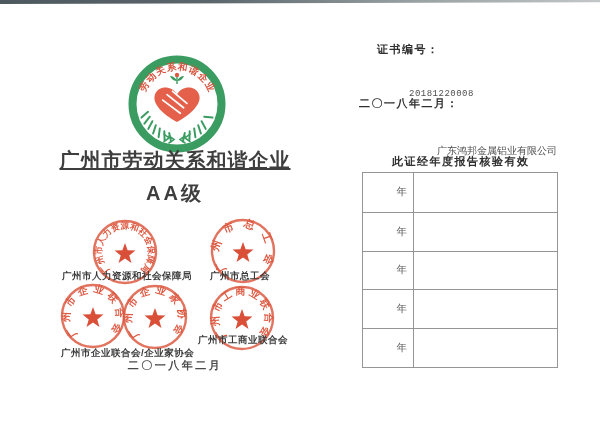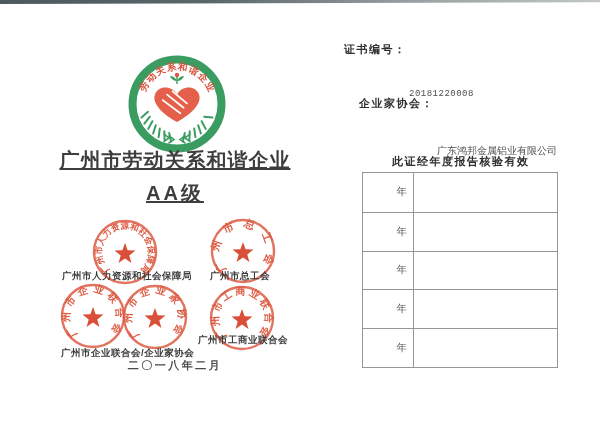--- a/index.html
+++ b/index.html
@@ -9,34 +9,34 @@
   .scan-edge { position:absolute; left:0; top:0; width:600px; height:4px;
     background:linear-gradient(to right, #4d595e 0%, #5a666b 35%, #9aa2a4 70%, #c2c6c7 100%);
     clip-path:polygon(0 0,100% 0,100% 55%,0 100%); }
 
   
   .logo { position:absolute; left:126px; top:53px; }
 
   .cert-title { position:absolute; left:35px; top:147px; width:280px; text-align:center;
     font-size:20px; font-weight:700; color:#3e3e3e; letter-spacing:1px;text-decoration:underline; }
   .cert-grade { position:absolute; left:35px; top:180px; width:280px; text-align:center;
-    font-size:20px; font-weight:700; color:#3e3e3e; letter-spacing:3px;text-decoration:underline; }
+    font-size:20px; font-weight:700; color:#3e3e3e; letter-spacing:3px; }
 
   .stamp { position:absolute; }
   .stamp svg { display:block; }
   .stamp-label { position:absolute; font-size:9.5px; font-weight:700; color:#3a3a3a;
     letter-spacing:0.5px; white-space:nowrap; z-index:5; }
 
   .issue-date { position:absolute; left:35px; top:358px; width:280px; text-align:center;
     font-size:11px; font-weight:700; color:#4a4a4a; letter-spacing:2.5px; }
 
   
   .field-label { position:absolute; font-size:11px; font-weight:700; color:#2f2f2f; letter-spacing:1.5px; white-space:nowrap; }
   .field-value { position:absolute; font-family:Liberation Mono, monospace; color:#4e4e4e; white-space:nowrap;margin-top:44px; }
-  .cert-no-label { left:344px; top:42px; }
+  .cert-no-label { left:377px; top:42px; }
   .cert-no-value { left:409px; top:45px; font-size:9px; letter-spacing:0.5px; }
   .holder-label  { left:359px; top:96px; }
   .holder-value  { left:437px; top:100px; font-size:10px; }
   .verify-note   { left:352px; top:154px;padding-left:40px; }
 
   .vtable { position:absolute; left:362px; top:172px; width:196px; height:196px;
     display:grid; grid-template-rows:repeat(5,1fr); border:1px solid #959595; background:#fff; }
   .vrow { display:grid; grid-template-columns:51px 1fr; border-top:1px solid #959595; }
   .vrow:first-child { border-top:none; }
   .cell-year { border-right:1px solid #959595; display:flex; align-items:center; justify-content:flex-end;
@@ -150,21 +150,21 @@
   <div class="stamp-label" style="left:62px; top:270px;">广州市人力资源和社会保障局</div>
   <div class="stamp-label" style="left:210px; top:270px;">广州市总工会</div>
   <div class="stamp-label" style="left:61px; top:331px;margin-top:16px;">广州市企业联合会/企业家协会</div>
   <div class="stamp-label" style="left:198px; top:334px;">广州市工商业联合会</div>
 
   <div class="issue-date">二〇一八年二月</div>
 
   <div class="field-label cert-no-label">证书编号：</div>
   <div class="field-value cert-no-value">20181220008</div>
 
-  <div class="field-label holder-label">企业家协会：</div>
+  <div class="field-label holder-label">二〇一八年二月：</div>
   <div class="field-value holder-value">广东鸿邦金属铝业有限公司</div>
 
   <div class="field-label verify-note">此证经年度报告核验有效</div>
 
   <div class="vtable">
     <div class="vrow">
       <div class="cell-year">年</div>
       <div class="cell-blank"></div>
     </div>
     <div class="vrow">

